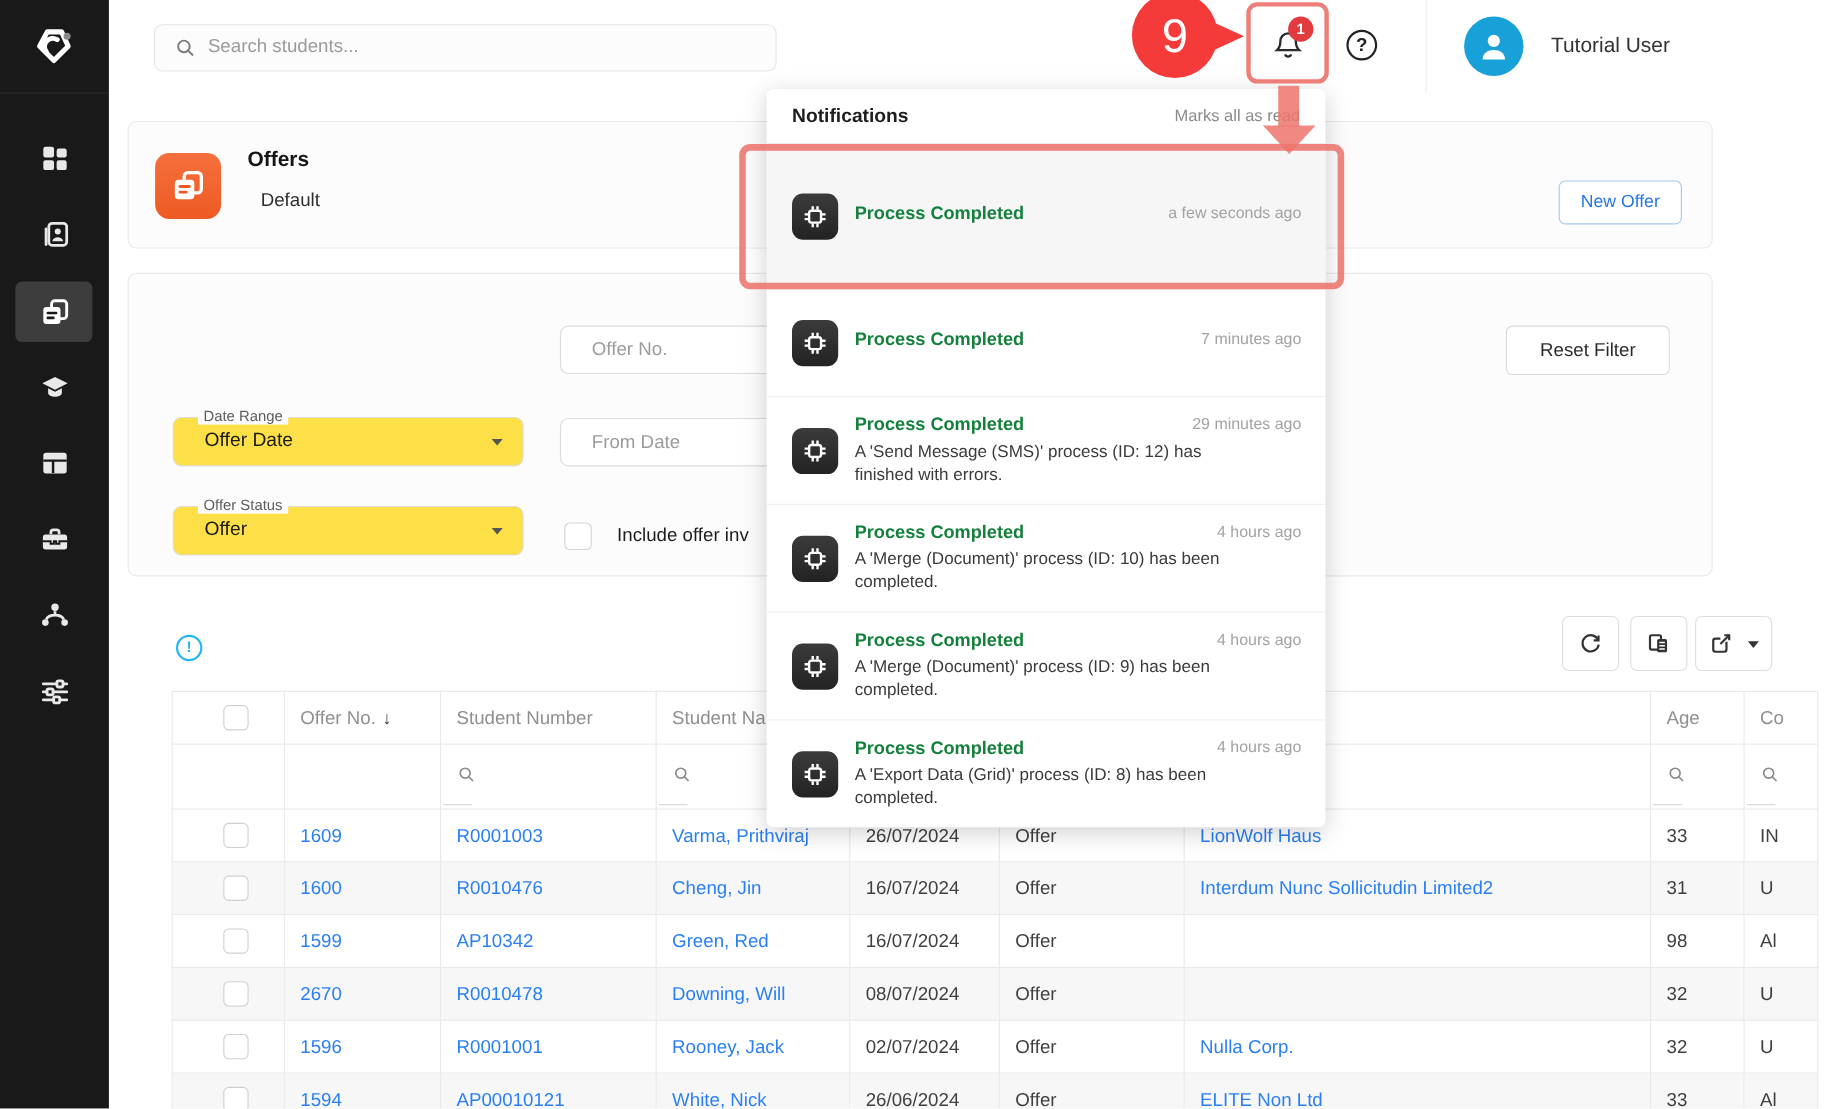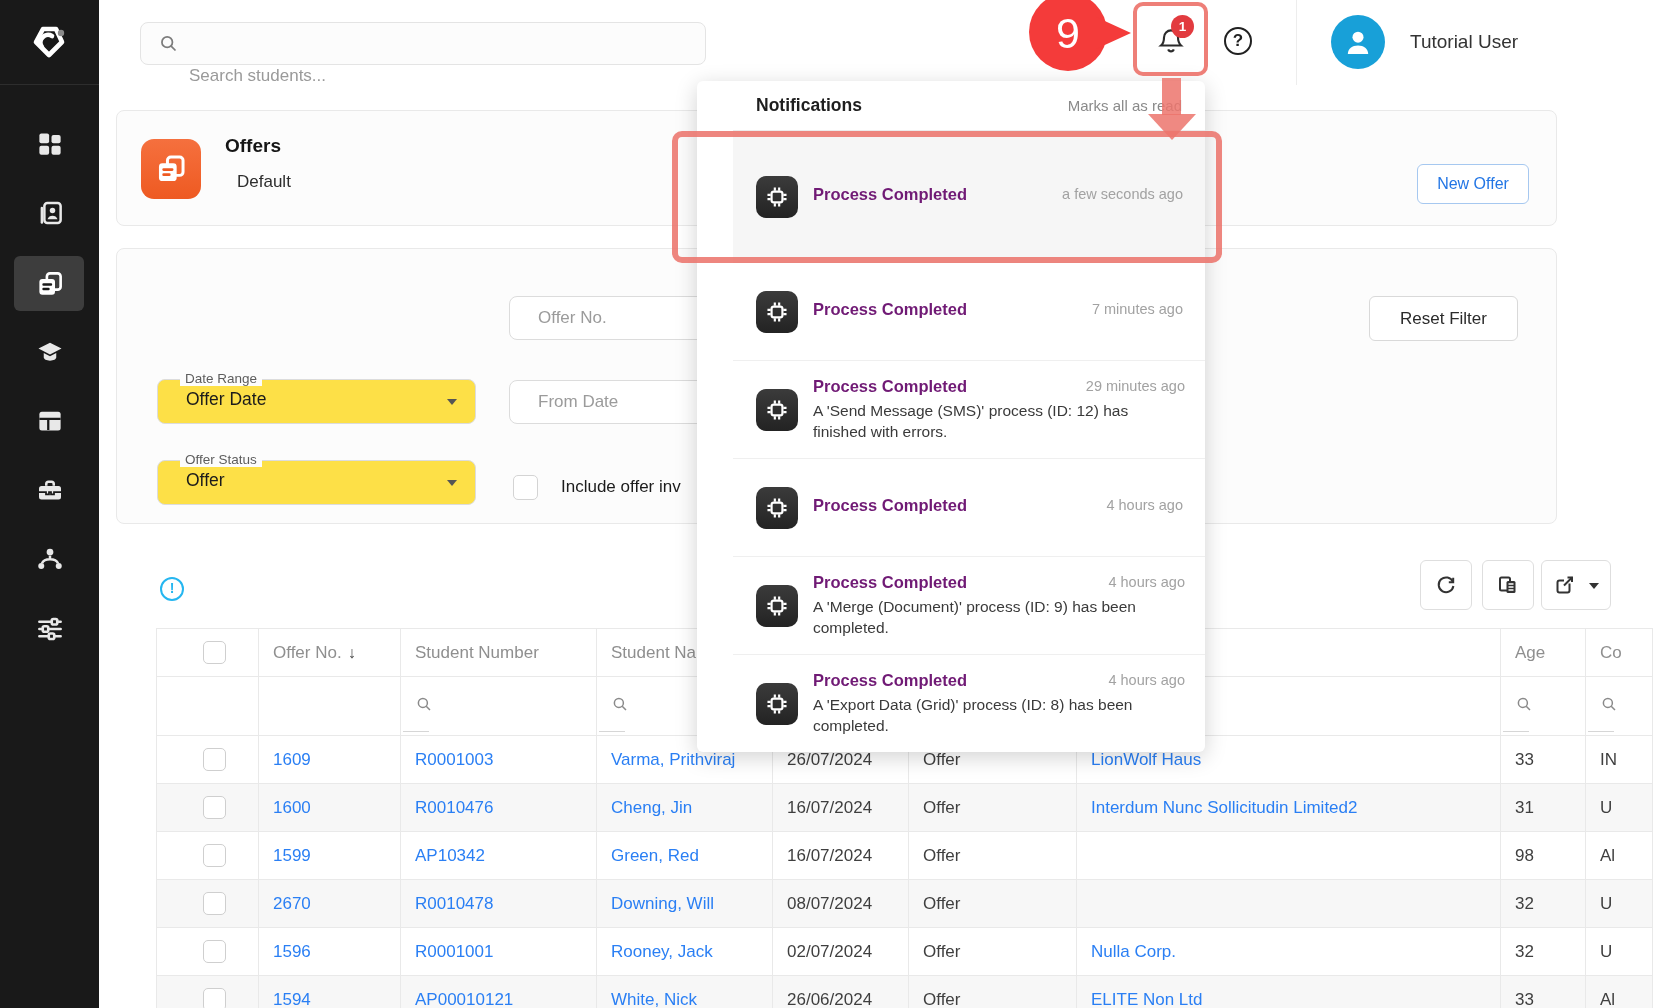--- a/index.html
+++ b/index.html
@@ -11,21 +11,21 @@
   .sidebar { position:absolute; left:0; top:0; width:99px; height:1008px; background:#191919; z-index:5; }
   .logo-box { position:absolute; left:0; top:0; width:99px; height:85px; border-bottom:1px solid #2d2d2d; }
   .logo-box svg { position:absolute; left:23px; top:16px; }
   .side-item { position:absolute; left:35px; width:30px; height:30px; }
   .side-active { position:absolute; left:14px; top:256px; width:70px; height:55px; background:#3d3d3d; border-radius:6px; }
 
   
   .topbar { position:absolute; left:99px; top:0; width:1567px; height:85px; background:#fff; }
   .search-box { position:absolute; left:41px; top:22px; width:566px; height:43px; background:#fcfcfc; border:1px solid #e4e4e4; border-radius:8px; }
   .search-box svg { position:absolute; left:17px; top:10px; }
-  .search-box input { position:absolute; left:48px; top:1px; width:500px; height:36px; border:0; outline:0; background:transparent; font-size:17px; color:#701a75; font-family:inherit;margin-top:34px; }
+  .search-box input { position:absolute; left:48px; top:1px; width:500px; height:36px; border:0; outline:0; background:transparent; font-size:17px; color:#701a75; font-family:inherit; }
   .search-box input::placeholder { color:#9a9a9a; }
   .bell-btn { position:absolute; left:1057px; top:26px; width:30px; height:30px; cursor:pointer; }
   .bell-badge { position:absolute; left:1072px; top:15px; width:23px; height:23px; border-radius:50%; background:#e23b3f; color:#fff; font-size:13.5px; font-weight:bold; text-align:center; line-height:23px; z-index:36; }
   .help-btn { position:absolute; left:1125px; top:27px; width:28px; height:28px; border:2.4px solid #212121; border-radius:50%; color:#212121; font-size:17px; font-weight:bold; text-align:center; line-height:24px; cursor:pointer; }
   .topbar-divider { position:absolute; left:1197px; top:0; width:1px; height:85px; background:#ededed; }
   .avatar { position:absolute; left:1232px; top:15px; width:54px; height:54px; border-radius:50%; background:#18a0d8; }
   .avatar svg { position:absolute; left:10px; top:10px; }
   .user-name { position:absolute; left:1311px; top:31px; font-size:19px; font-weight:400; color:#333; }
 
   
@@ -69,30 +69,30 @@
   tbody tr.data:nth-child(even) { background:#f7f7f7; }
   td.c, th.c { text-align:center; padding:0; }
   th.rnum { text-align:center; padding:0; }
   td.rnum { text-align:right; padding:0 20px 0 0; }
   .cell-chk { width:23px; height:23px; margin:0 auto; background:#fff; border:1px solid #cfcfcf; border-radius:5px; }
   a.lnk { color:#2a7ff4; text-decoration:none; cursor:pointer; }
   .dim { color:#3f3f3f; }
   .sort-arrow { color:#4a4a4a; font-size:16px; margin-left:6px; }
 
   
-  .notif-panel { position:absolute; left:697px; top:81px; width:508px; height:671px; background:#fff; border-radius:6px; box-shadow:0 5px 22px rgba(0,0,0,0.18); z-index:20; overflow:hidden;padding-left:36px; }
+  .notif-panel { position:absolute; left:697px; top:81px; width:508px; height:671px; background:#fff; border-radius:6px; box-shadow:0 5px 22px rgba(0,0,0,0.18); z-index:20; overflow:hidden; }
   .notif-head { position:relative; height:50px; border-bottom:1px solid #ececec; }
   .notif-title { position:absolute; left:23px; top:14px; font-size:17.5px; font-weight:bold; color:#1e1e1e; }
   .notif-markall { position:absolute; right:23px; top:16px; font-size:15px; color:#8a8a8a; cursor:pointer; }
   .nitem { position:relative; display:flex; align-items:center; padding:0 22px 0 23px; border-bottom:1px solid #efefef; height:98px; }
   .nitem.first { height:132px; background:#f6f6f6; }
   .nicon { flex:0 0 42px; width:42px; height:42px; border-radius:10px; background:linear-gradient(180deg,#3b3b3b,#232323); margin-right:15px; position:relative; }
   .nicon svg { position:absolute; left:8px; top:8px; }
   .nbody { flex:1; position:relative; }
-  .ntitle { font-size:16.5px; font-weight:bold; color:#701a75; margin-bottom:4px; }
+  .ntitle { font-size:16.5px; font-weight:bold; color:#15803d; margin-bottom:4px; }
   .ntime { position:absolute; right:0; top:1px; font-size:14.5px; color:#a2a2a2; }
   .nmsg { font-size:15.5px; color:#3a3a3a; line-height:1.38; width:372px; white-space:normal; }
 
   
   .ann-bell-box { position:absolute; left:1133px; top:2px; width:75px; height:74px; border:4px solid rgba(237,116,108,0.92); border-radius:10px; z-index:34; }
   .ann-item-box { position:absolute; left:672px; top:131px; width:550px; height:132px; border:6px solid rgba(235,113,104,0.85); border-radius:10px; z-index:30; }
   .ann-balloon { position:absolute; left:1029px; top:-7px; width:78px; height:78px; border-radius:50%; background:#f43b3a; z-index:35; }
   .ann-balloon-tip { position:absolute; left:1096px; top:17px; width:0; height:0; border-top:16px solid transparent; border-bottom:16px solid transparent; border-left:35px solid #f43b3a; z-index:35; }
   .ann-step { position:absolute; left:1029px; top:-4px; width:78px; height:74px; color:#fff; font-size:43px; font-weight:500; text-align:center; line-height:74px; z-index:36; }
   .ann-arrow-shaft { position:absolute; left:1162px; top:78px; width:19px; height:37px; background:rgba(236,116,108,0.85); z-index:32; }
@@ -439,20 +439,21 @@
     <div class="nitem">
       <div class="nicon">
           <svg width="26" height="26" viewBox="0 0 24 24">
             <rect x="7" y="7" width="10" height="10" rx="2" fill="none" stroke="#fff" stroke-width="2"></rect>
             <path d="M10 3.2v3M14 3.2v3M10 17.8v3M14 17.8v3M3.2 10h3M3.2 14h3M17.8 10h3M17.8 14h3" stroke="#fff" stroke-width="2"></path>
           </svg>
         </div>
       <div class="nbody">
         <div class="ntitle">Process Completed</div>
         <div class="ntime">4 hours ago</div>
+        <div class="nmsg">A 'Merge (Document)' process (ID: 10) has been completed.</div>
       </div>
     </div>
     <div class="nitem">
       <div class="nicon">
           <svg width="26" height="26" viewBox="0 0 24 24">
             <rect x="7" y="7" width="10" height="10" rx="2" fill="none" stroke="#fff" stroke-width="2"></rect>
             <path d="M10 3.2v3M14 3.2v3M10 17.8v3M14 17.8v3M3.2 10h3M3.2 14h3M17.8 10h3M17.8 14h3" stroke="#fff" stroke-width="2"></path>
           </svg>
         </div>
       <div class="nbody">

